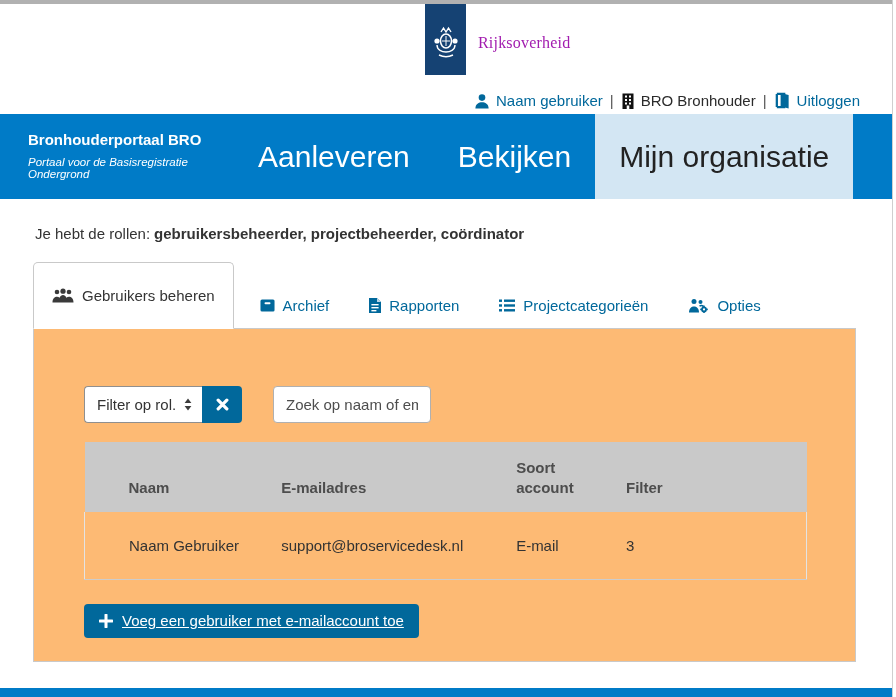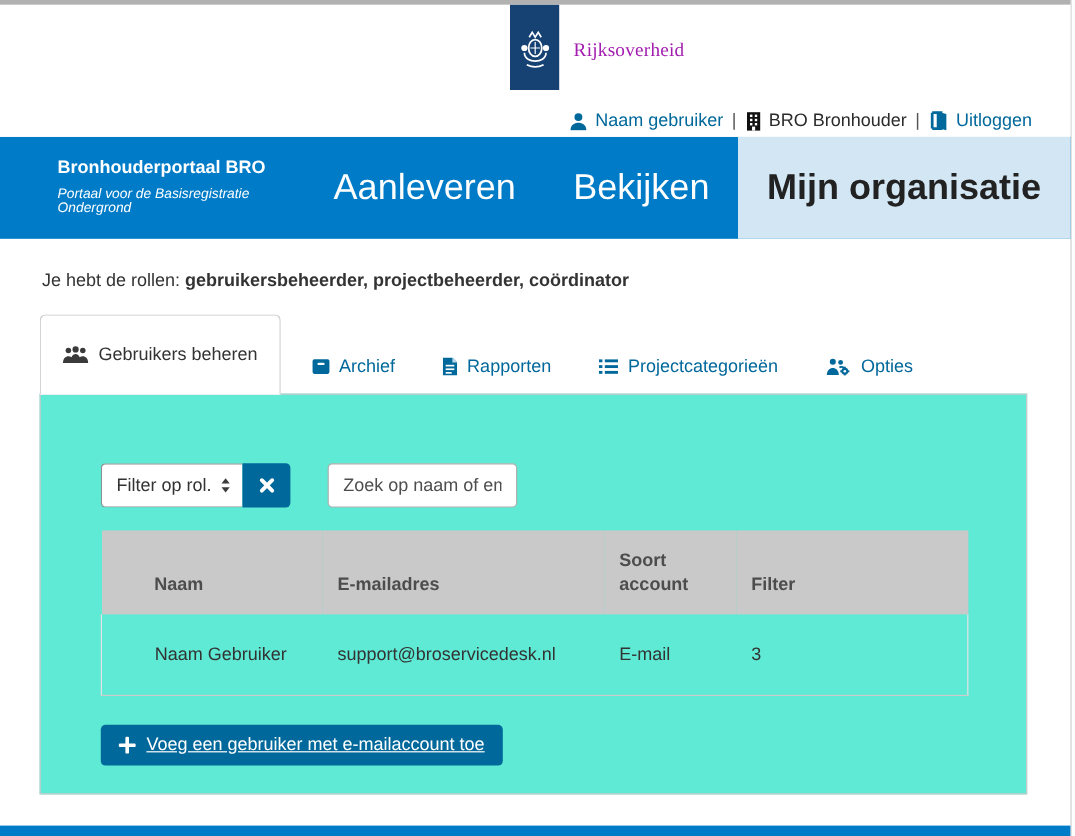--- a/index.html
+++ b/index.html
@@ -18,39 +18,39 @@
   .logo-ribbon { width:41px; height:71px; background:#154273; display:flex; align-items:center; justify-content:center; padding-top:10px; }
   .logo-text { font-family:"Liberation Serif", serif; font-size:16px; color:#a21caf; margin-left:12px; margin-top:30px; letter-spacing:.2px; }
   .user-row { position:absolute; right:32px; bottom:5px; display:flex; align-items:center; font-size:15px; white-space:nowrap; }
   .user-row .sep { color:#555; margin:0 7px; }
   .link-blue { color:#01689b; text-decoration:none; cursor:pointer; }
   .org-label { color:#2b2b2b; }
   .user-row .ic { margin-right:6px; display:inline-flex; vertical-align:middle; }
 
   
   .nav { height:85px; background:#007bc7; display:flex; color:#fff; }
-  .brand { padding:17px 0 0 28px; width:226px; flex:none;margin-left:20px; }
+  .brand { padding:17px 0 0 28px; width:226px; flex:none; }
   .brand-title { font-weight:bold; font-size:15px; }
   .brand-sub { font-style:italic; font-size:11.5px; margin-top:8px; }
   .nav-items { display:flex; margin-left:8px; }
   .nav-item { display:flex; align-items:center; padding:0 24px; font-size:30px; cursor:pointer; }
-  .nav-item.active { background:#d3e6f3; color:#222;font-weight:bold; }
+  .nav-item.active { background:#d3e6f3; color:#222; }
 
   
   .roles { margin:26px 0 0 35px; font-size:15px; }
   .roles b { margin-left:4px; }
 
   
   .tabs { display:flex; align-items:flex-end; margin:20px 0 0 33px; position:relative; z-index:2; }
   .tab { display:flex; align-items:center; gap:8px; font-size:15px; color:#01689b; padding:14px 14px; cursor:pointer; margin-right:12px; }
   .tab.active { background:#fff; color:#333; border:1px solid #c9c9c9; border-bottom:1px solid #fff; margin-bottom:-1px; border-radius:5px 5px 0 0; padding:24px 18px; }
   .tab .ic { display:inline-flex; }
 
   
-  .panel { margin-left:33px; width:823px; border:1px solid #c9c9c9; background:#5eead4; }
+  .panel { margin-left:33px; width:823px; border:1px solid #c9c9c9; background:#fdba74; }
 
   .filter-row { margin:57px 0 0 50px; display:flex; align-items:center; }
   .dropdown { display:flex; align-items:center; justify-content:space-between; width:118px; height:37px; border:1px solid #8f8f8f; border-right:none; border-radius:4px 0 0 4px; padding:0 10px 0 12px; font-size:15px; color:#333; cursor:pointer; background:#fff; }
   .clear-btn { width:40px; height:37px; background:#01689b; border:none; border-radius:0 4px 4px 0; display:flex; align-items:center; justify-content:center; cursor:pointer; }
   .search-input { margin-left:31px; width:158px; height:37px; border:1px solid #b0b0b0; border-radius:4px; padding:0 12px; font-size:15px; font-family:"Liberation Sans",sans-serif; color:#333; }
   .search-input::placeholder { color:#4e4e4e; opacity:1; }
 
   table.users { margin:19px 0 0 50px; width:723px; border-collapse:collapse; font-size:15px; }
   table.users th { background:#c9c9c9; color:#4d4d4d; font-weight:bold; text-align:left; height:70px; vertical-align:bottom; padding:0 12px 14px 12px; line-height:1.35; }
   table.users th.first, table.users td.first { padding-left:44px; }

